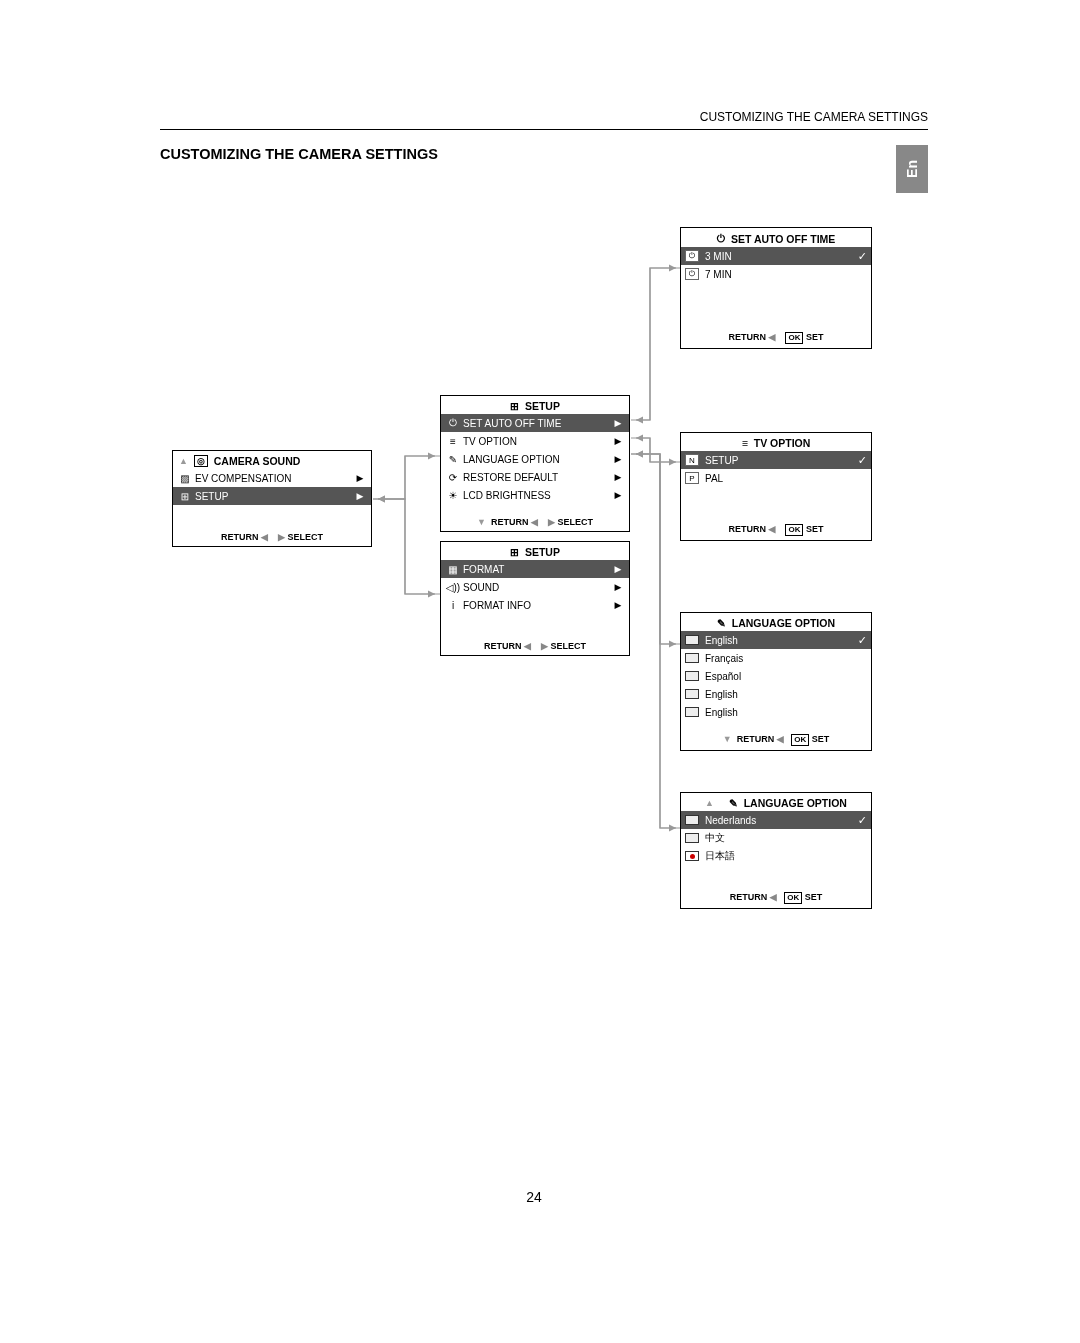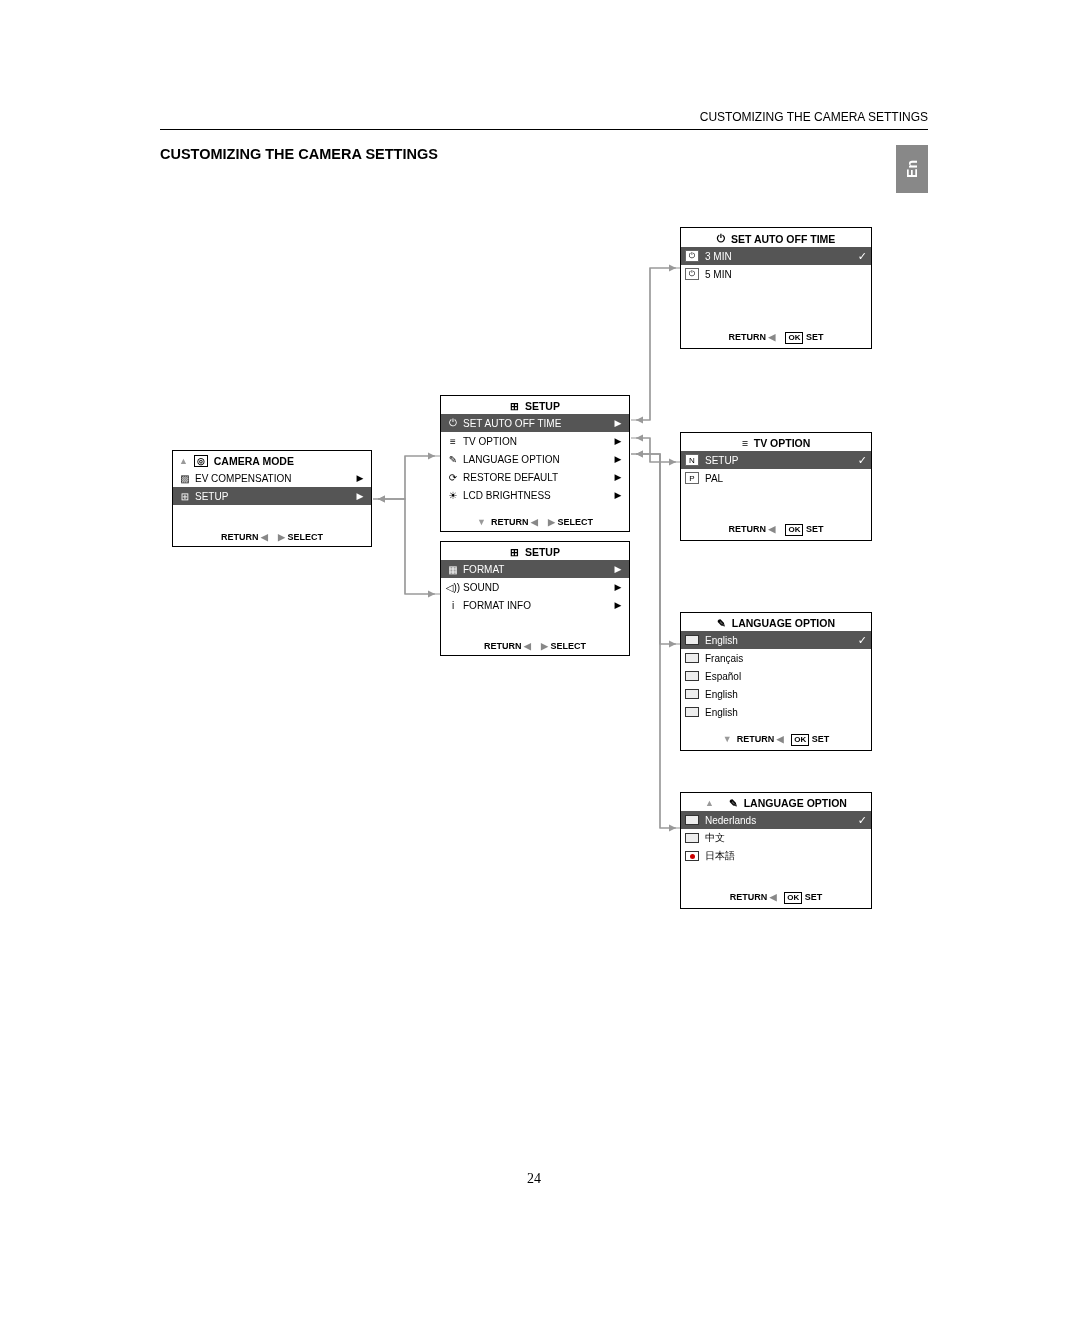--- a/index.html
+++ b/index.html
@@ -48,26 +48,25 @@
     align-items: center;
     justify-content: center;
   }
   .lang-tab span {
     transform: rotate(-90deg);
     font-weight: bold;
     font-size: 14px;
   }
   .page-num {
     position: absolute;
-    bottom: 156px;
+    bottom: 138px;
     left: 0;
     right: 0;
     text-align: center;
     font-size: 14px;
-    font-family: Liberation Serif, serif;
   }
 
   
   .panel {
     position: absolute;
     border: 1.4px solid #000;
     background: #fff;
     width: 190px;
     font-size: 10.5px;
   }
@@ -173,21 +172,21 @@
   <div class="header-line"></div>
   <div class="section-title">CUSTOMIZING THE CAMERA SETTINGS</div>
   <div class="lang-tab">
       <span>En</span>
     </div>
 
   <div class="panel" style="left:172px; top:450px; width:200px;">
     <div class="p-title">
       <span class="tri-up">▲</span>
       <span style="border:1px solid #000;padding:0 2px;font-size:9px;">◎</span>
-      <span>CAMERA MODE</span>
+      <span>CAMERA SOUND</span>
     </div>
     <div class="row">
       <span class="ico">▨</span>
       <span class="lbl">EV COMPENSATION</span>
       <span class="arr">▶</span>
     </div>
     <div class="row sel">
       <span class="ico">⊞</span>
       <span class="lbl">SETUP</span>
       <span class="arr">▶</span>
@@ -277,21 +276,21 @@
       <span>⏻</span>
       <span>SET AUTO OFF TIME</span>
     </div>
     <div class="row sel">
       <span class="ico-box">⏻</span>
       <span class="lbl">3 MIN</span>
       <span class="check">✓</span>
     </div>
     <div class="row">
       <span class="ico-box">⏻</span>
-      <span class="lbl">5 MIN</span>
+      <span class="lbl">7 MIN</span>
     </div>
     <div style="height:36px;"></div>
     <div class="p-footer">
       <span>RETURN</span>
       <span class="grey">◀</span>
       &nbsp;&nbsp;
       <span class="okbox">OK</span>
       <span>SET</span>
     </div>
   </div>

